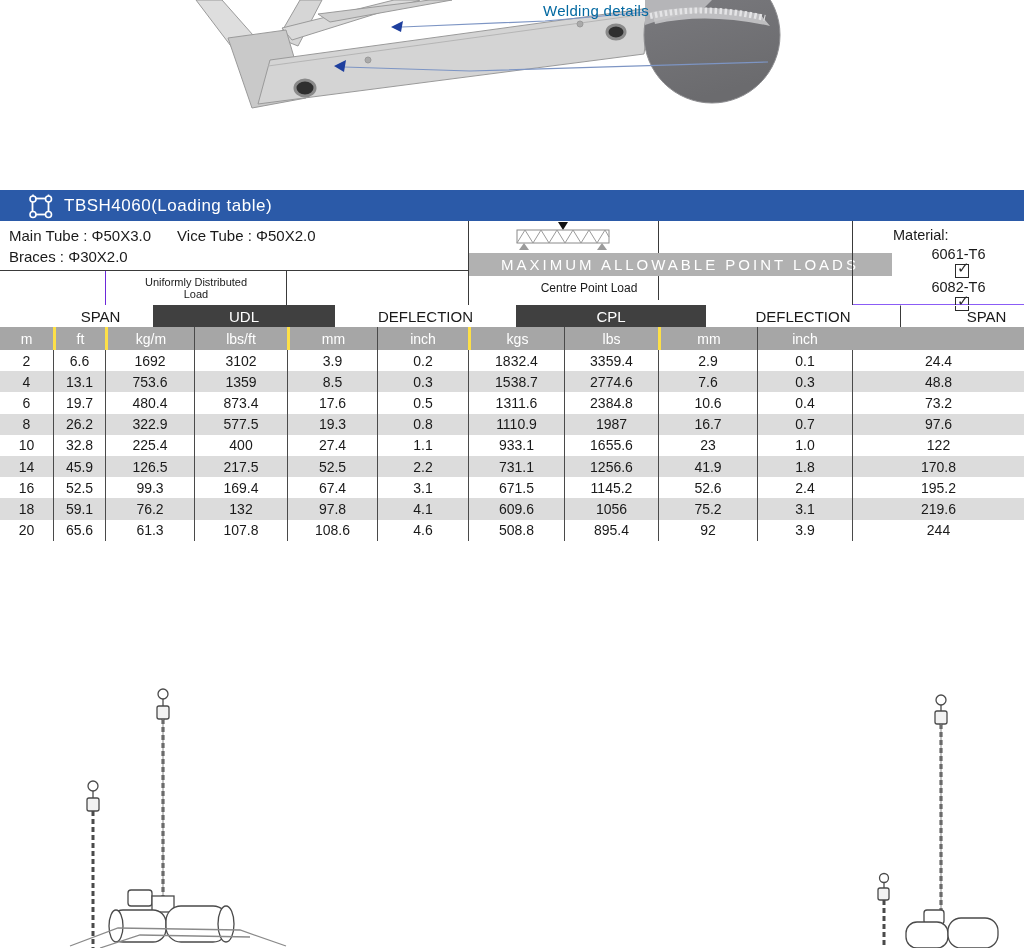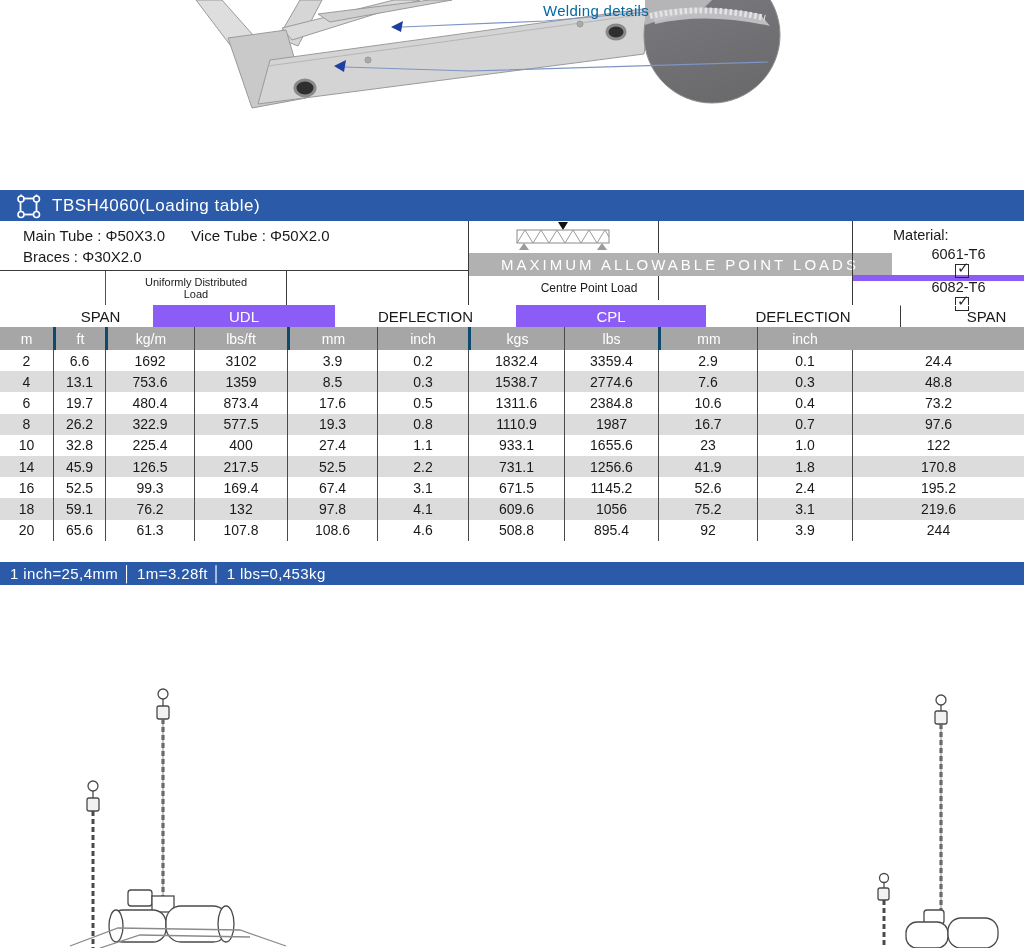--- a/index.html
+++ b/index.html
@@ -7,57 +7,57 @@
         font-family:"Liberation Sans", sans-serif;color:#1a1a1a;}
   svg{display:block;}
   .abs{position:absolute;}
 
   
   #top-illustration{left:0;top:0;width:1024px;height:190px;}
   #welding-label{left:543px;top:2px;font-size:15px;color:#0369a1;letter-spacing:.3px;}
 
   
   #title-bar{left:0;top:190px;width:1024px;height:31px;background:#2b5aa8;
-             display:flex;align-items:center;gap:10px;padding-left:16px;box-sizing:border-box;}
+             display:flex;align-items:center;gap:10px;padding-left:28px;box-sizing:border-box;}
   #title-bar .title{color:#fff;font-size:17px;letter-spacing:.5px;}
 
   
   #spec{left:0;top:221px;width:1024px;height:84px;}
-  #spec-left{left:0;top:0;width:468px;height:49px;padding:4px 0 0 23px;box-sizing:border-box;
+  #spec-left{left:0;top:0;width:468px;height:49px;padding:4px 0 0 9px;box-sizing:border-box;
              font-size:15px;line-height:21px;}
   #spec-left .l1 span{margin-right:26px;}
   .hline{background:#3a3a3a;height:1px;}
   .vline{background:#3a3a3a;width:1px;}
   #udl-note{left:105px;top:50px;width:182px;height:34px;border-left:1px solid #6d28d9;
             border-right:1px solid #3a3a3a;box-sizing:border-box;display:flex;align-items:center;
             justify-content:center;text-align:center;font-size:11px;line-height:12px;}
   #udl-note span{display:inline-block;width:120px;}
   #beam-cell{left:468px;top:0;width:190px;height:32px;display:flex;align-items:flex-start;justify-content:center;}
   #banner{left:468px;top:32px;width:424px;height:23px;background:#b1b1b1;color:#fff;
           display:flex;align-items:center;justify-content:center;font-size:15px;letter-spacing:3px;}
   #cpl-note{left:468px;top:55px;width:190px;height:24px;display:flex;align-items:center;
             justify-content:center;font-size:12px;margin-left:26px;}
-  #material-cell{left:853px;top:0;width:171px;height:60px;box-sizing:border-box;
-                 border-bottom:6px solid #8b5cf6;padding:5px 0 0 40px;font-size:14.5px;line-height:19px;}
+  #material-cell{left:853px;top:0;width:171px;height:84px;box-sizing:border-box;
+                 border-bottom:1px solid #8b5cf6;padding:5px 0 0 40px;font-size:14.5px;line-height:19px;}
   .mat-line{display:flex;align-items:center;flex-direction:column;}
   .checkbox{display:inline-block;width:12px;height:12px;border:1.5px solid #2a2a2a;margin-left:7px;
             position:relative;}
   .checkbox em{position:absolute;left:1px;top:-7px;font-style:normal;font-size:15px;color:#2a2a2a;}
 
   
   #page{--cols:53px 52px 89px 93px 90px 91px 96px 94px 99px 95px 172px;}
   #group-header{left:0;top:305px;width:1024px;height:22px;display:grid;
                 grid-template-columns:105px 182px 181px 190px 194px 172px;margin-left:48px;}
   .ghcell{display:flex;align-items:center;justify-content:center;font-size:15px;box-sizing:border-box;}
-  .ghcell.blue{background:#8b5cf6;color:#fff;}
+  .ghcell.blue{background:#404040;color:#fff;}
   .ghcell:last-child{border-left:1px solid #3a3a3a;border-top:1px solid #fff;}
   #subheader{left:0;top:327px;width:1024px;height:23px;display:grid;grid-template-columns:var(--cols);
              background:#a6a6a6;}
   .shcell{display:flex;align-items:center;justify-content:center;color:#fff;font-size:14px;
-          box-sizing:border-box;border-left:3px solid #0c4a6e;}
+          box-sizing:border-box;border-left:3px solid #fde047;}
   .shcell:first-child{border-left:none;}
   .shcell:nth-child(4),.shcell:nth-child(6),.shcell:nth-child(8),.shcell:nth-child(10){
           border-left:1px solid #4a4a4a;}
   #rows-host{left:0;top:350px;width:1024px;height:212px;}
   .trow{display:grid;grid-template-columns:var(--cols);height:21.2px;}
   #rows-host .trow:nth-child(even){background:#dcdcdc;}
   .tcell{display:flex;align-items:center;justify-content:center;font-size:14px;
          box-sizing:border-box;border-left:1px solid #4a4a4a;}
   .tcell:first-child{border-left:none;}
   #table-footer{left:0;top:562px;width:1024px;height:23px;background:#2b5aa8;color:#fff;
@@ -301,21 +301,20 @@
         <div class="tcell">108.6</div>
         <div class="tcell">4.6</div>
         <div class="tcell">508.8</div>
         <div class="tcell">895.4</div>
         <div class="tcell">92</div>
         <div class="tcell">3.9</div>
         <div class="tcell">244</div>
       </div>
     </div>
 
-  <div id="table-footer" class="abs">1 inch=25,4mm │ 1m=3.28ft │ 1 lbs=0,453kg</div>
 
   <svg class="abs" style="left:40px;top:680px;" width="300" height="268" viewBox="0 0 300 268">
     <g stroke="#4a4a4a" fill="none" stroke-width="1.3">
       <circle cx="123" cy="14" r="5"></circle>
       <rect x="117" y="26" width="12" height="13" rx="2" fill="#f2f2f2"></rect>
       <line x1="123" y1="19" x2="123" y2="26"></line>
       <line x1="123" y1="39" x2="123" y2="226" stroke-width="3" stroke-dasharray="5 3"></line>
       <line x1="123" y1="39" x2="123" y2="226" stroke-width="1" stroke="#8a8a8a"></line>
       <circle cx="53" cy="106" r="5"></circle>
       <line x1="53" y1="111" x2="53" y2="118"></line>

